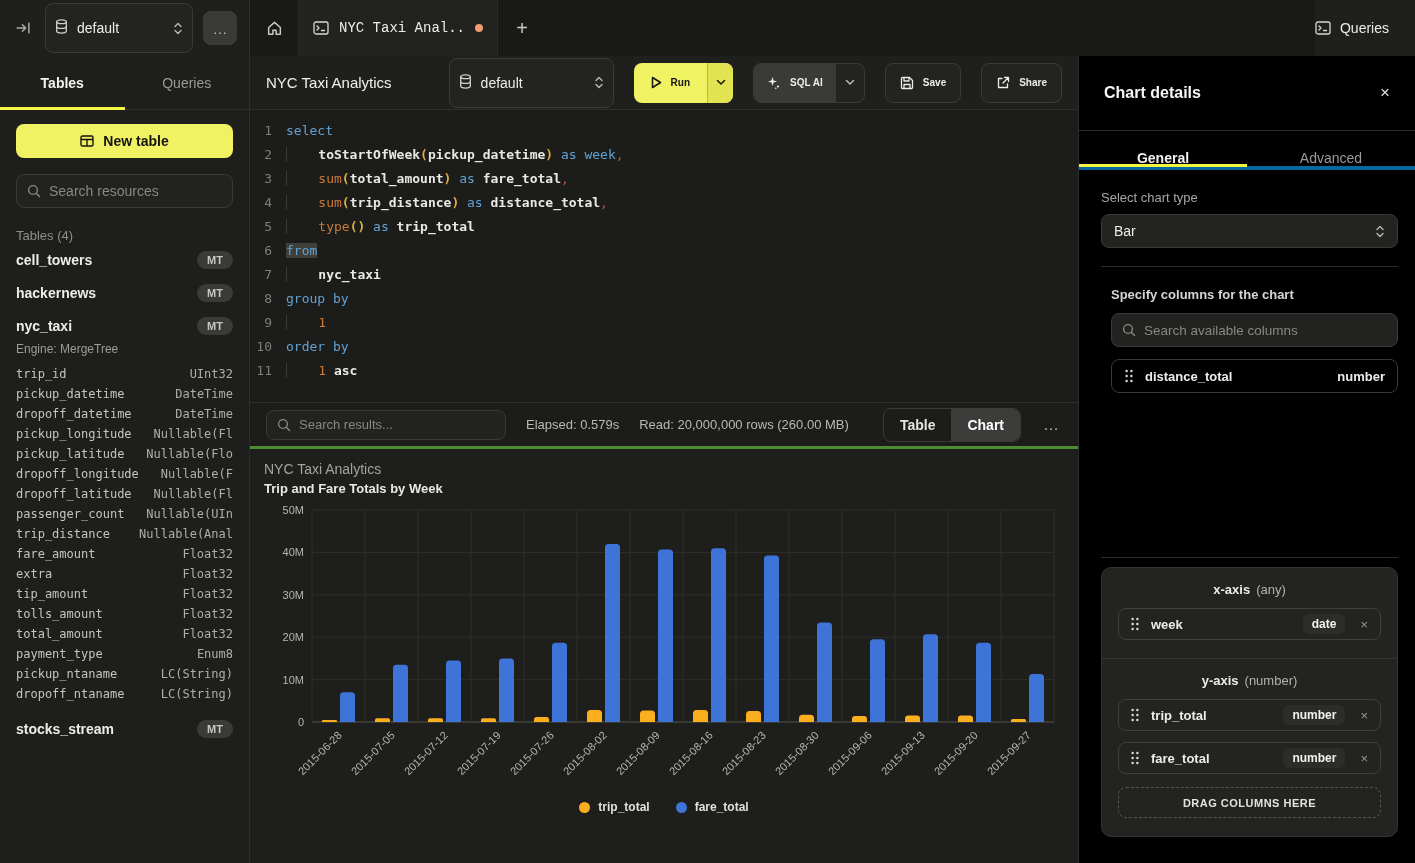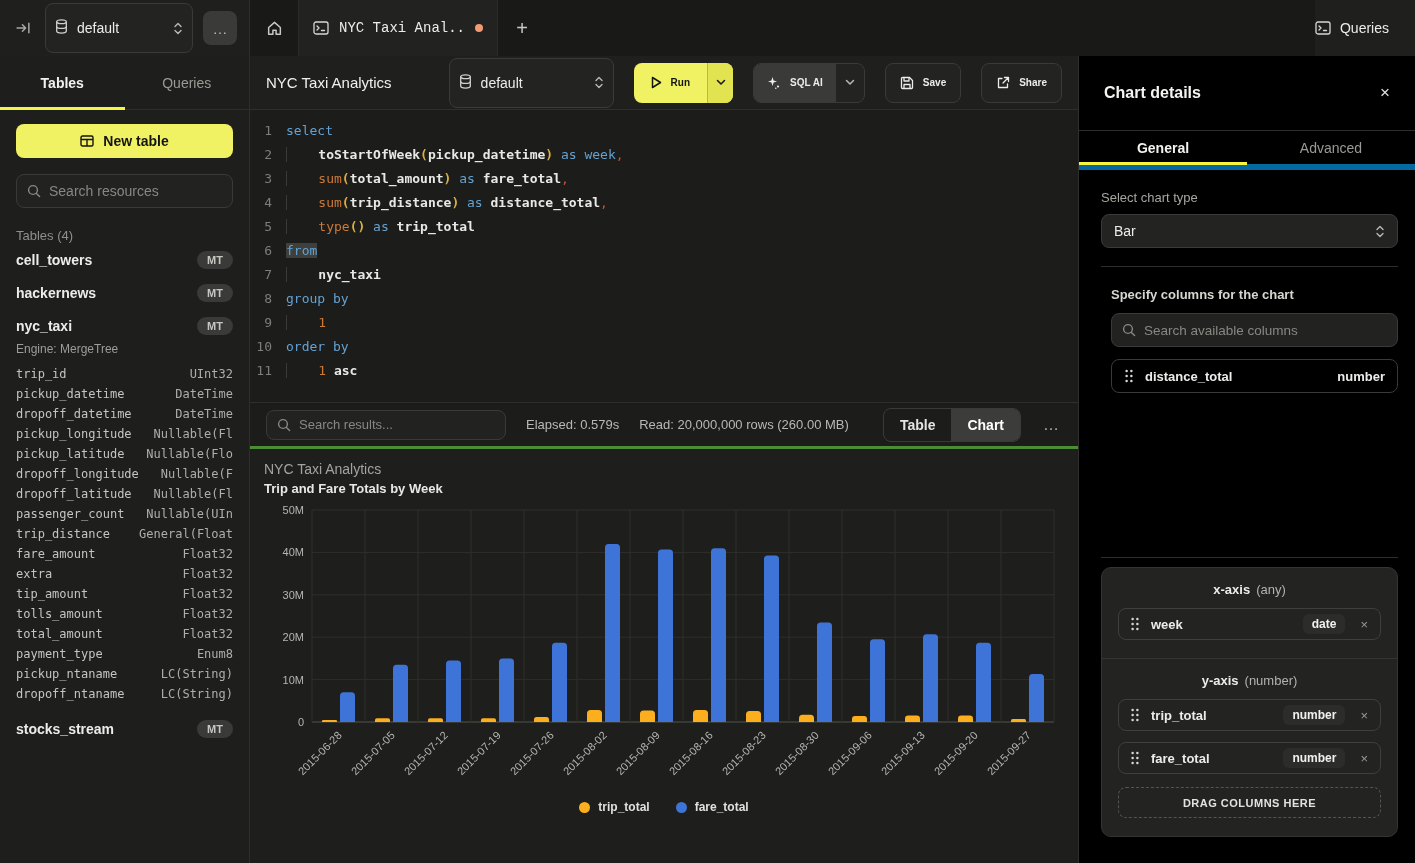--- a/index.html
+++ b/index.html
@@ -100,21 +100,21 @@
   .xtick { fill:#b5b5b1; font-size:11px; font-family:"Liberation Sans",sans-serif; }
   .legend { display:flex; justify-content:center; gap:26px; margin-top:2px; }
   .legend-item { display:flex; align-items:center; gap:8px; font-size:12px; font-weight:600; color:#e0e0de; cursor:pointer; }
   .legend-dot { width:11px; height:11px; border-radius:50%; }
 
   
   .details { width:337px; flex:0 0 337px; border-left:1px solid #2e2e2c; background:#000000; display:flex; flex-direction:column; }
   .details-header { height:75px; flex:0 0 75px; display:flex; align-items:center; justify-content:space-between; padding:0 25px; border-bottom:1px solid #2e2e2c; }
   .details-title { font-size:16px; font-weight:700; color:#f4f4f2; }
   .details-close { color:#e0e0de; font-size:17px; cursor:pointer; }
-  .details-tabs { height:39px; flex:0 0 39px; display:flex; border-bottom:6px solid #0369a1; }
+  .details-tabs { height:39px; flex:0 0 39px; display:flex; border-bottom:4px solid #0369a1;align-items:flex-end; }
   .details-body { flex:1; min-height:0; display:flex; flex-direction:column; padding:20px 17px 26px 22px; }
   .field-label { font-size:13px; color:#a6a6a2; margin-bottom:9px; }
   .select-ctl { height:34px; border:1px solid #3a3a38; background:#232321; border-radius:8px; display:flex; align-items:center; justify-content:space-between; padding:0 12px; font-size:14px; color:#ececea; cursor:pointer; }
   .hdivider { border-top:1px solid #2e2e2c; margin:18px 0; }
   .cols-label { font-size:13px; font-weight:600; color:#d5d5d1; margin:2px 0 11px 10px; }
   .details-body .search-box { margin:0 0 12px 10px; }
   .details-body .search-box input { font-size:13.5px; }
   .avail-row { height:34px; border:1px solid #3a3a38; border-radius:8px; display:flex; align-items:center; gap:11px; padding:0 12px; margin-left:10px; cursor:grab; }
   .avail-row .aname { flex:1; font-size:13px; font-weight:700; color:#ececea; }
   .avail-row .atype { font-size:13px; font-weight:700; color:#ececea; }
@@ -254,21 +254,21 @@
               <div class="col-row">
                 <span class="cname">dropoff_latitude</span>
                 <span class="ctype">Nullable(Fl</span>
               </div>
               <div class="col-row">
                 <span class="cname">passenger_count</span>
                 <span class="ctype">Nullable(UIn</span>
               </div>
               <div class="col-row">
                 <span class="cname">trip_distance</span>
-                <span class="ctype">General(Float</span>
+                <span class="ctype">Nullable(Anal</span>
               </div>
               <div class="col-row">
                 <span class="cname">fare_amount</span>
                 <span class="ctype">Float32</span>
               </div>
               <div class="col-row">
                 <span class="cname">extra</span>
                 <span class="ctype">Float32</span>
               </div>
               <div class="col-row">

